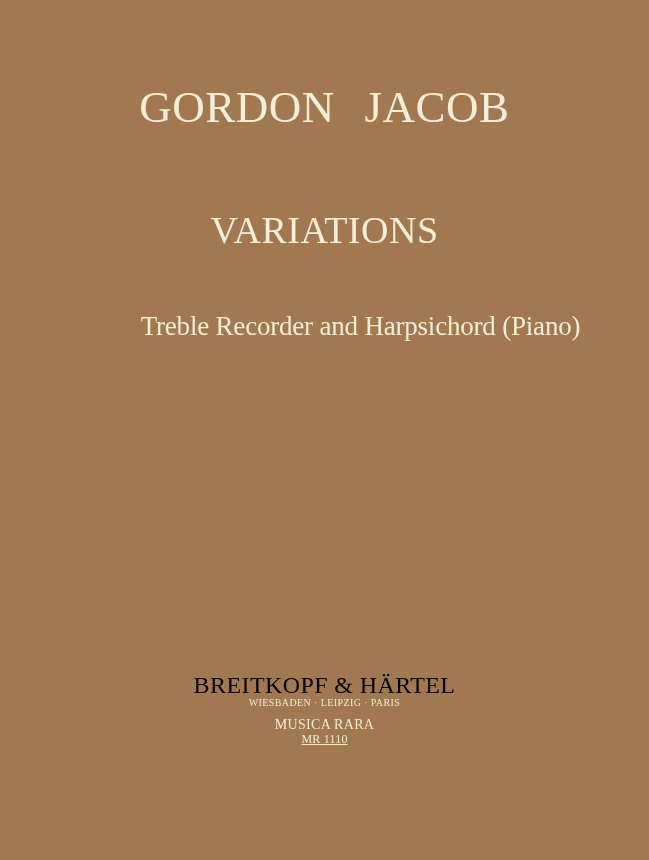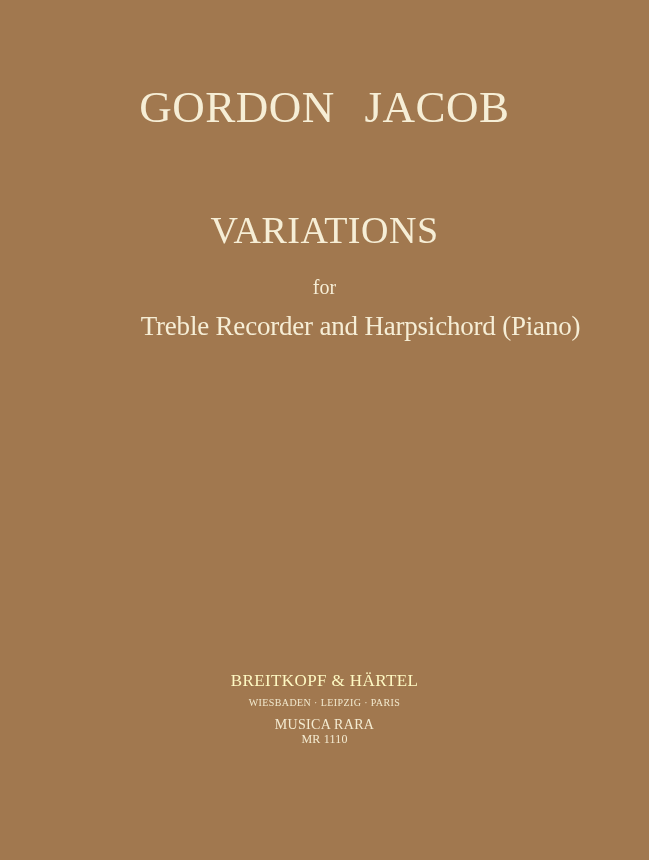--- a/index.html
+++ b/index.html
@@ -41,54 +41,54 @@
     font-size: 20px;
   }
   .instrumentation {
     top: 312px;
     font-size: 27px;
     letter-spacing: -0.2px;
     padding-left: 36px;
   }
   .publisher {
     top: 672px;
-    font-size: 17px;
+    font-size: 24px;
     letter-spacing: 0.4px;
-    color: #fef9c3;
+    color: #000000;
   }
   .cities {
     top: 697px;
     font-size: 10px;
     letter-spacing: 0.4px;
     color: #F2E9CE;
     text-align: center;
   }
   .imprint {
     top: 717px;
     font-size: 14px;
     letter-spacing: 0.3px;
     color: #F4EBD1;
     text-align: center;
   }
   .catalog {
     top: 733px;
     font-size: 12px;
     letter-spacing: 0.2px;
     color: #F4EBD1;
+    text-decoration: underline;
   }
 </style>
 </head>
 <body>
 
 <div class="cover">
   <div class="line work-title">VARIATIONS</div>
 
   <div class="line composer">GORDON JACOB</div>
 
-  <div class="line for-label">for</div>
 
   <div class="line instrumentation">Treble Recorder and Harpsichord (Piano)</div>
 
   <div class="line publisher">BREITKOPF &amp; HÄRTEL</div>
 
   <div class="line cities">WIESBADEN · LEIPZIG · PARIS</div>
 
   <div class="line imprint">MUSICA RARA</div>
 
   <div class="line catalog">MR 1110</div>

